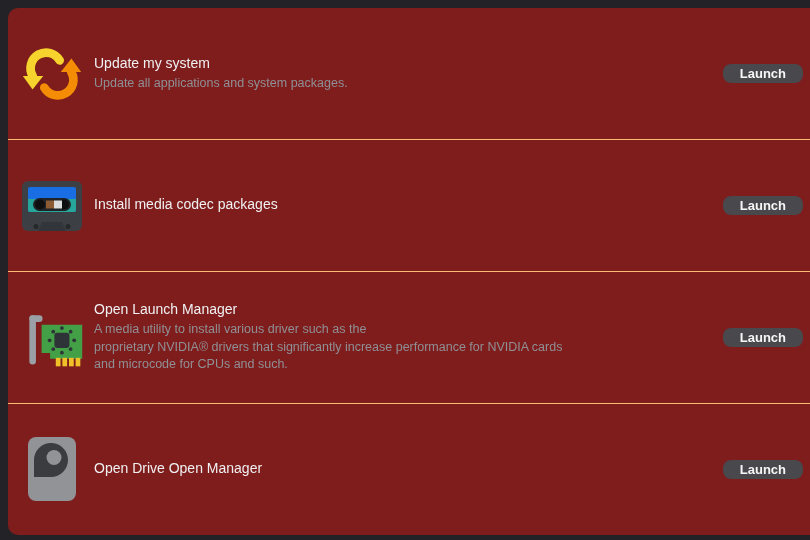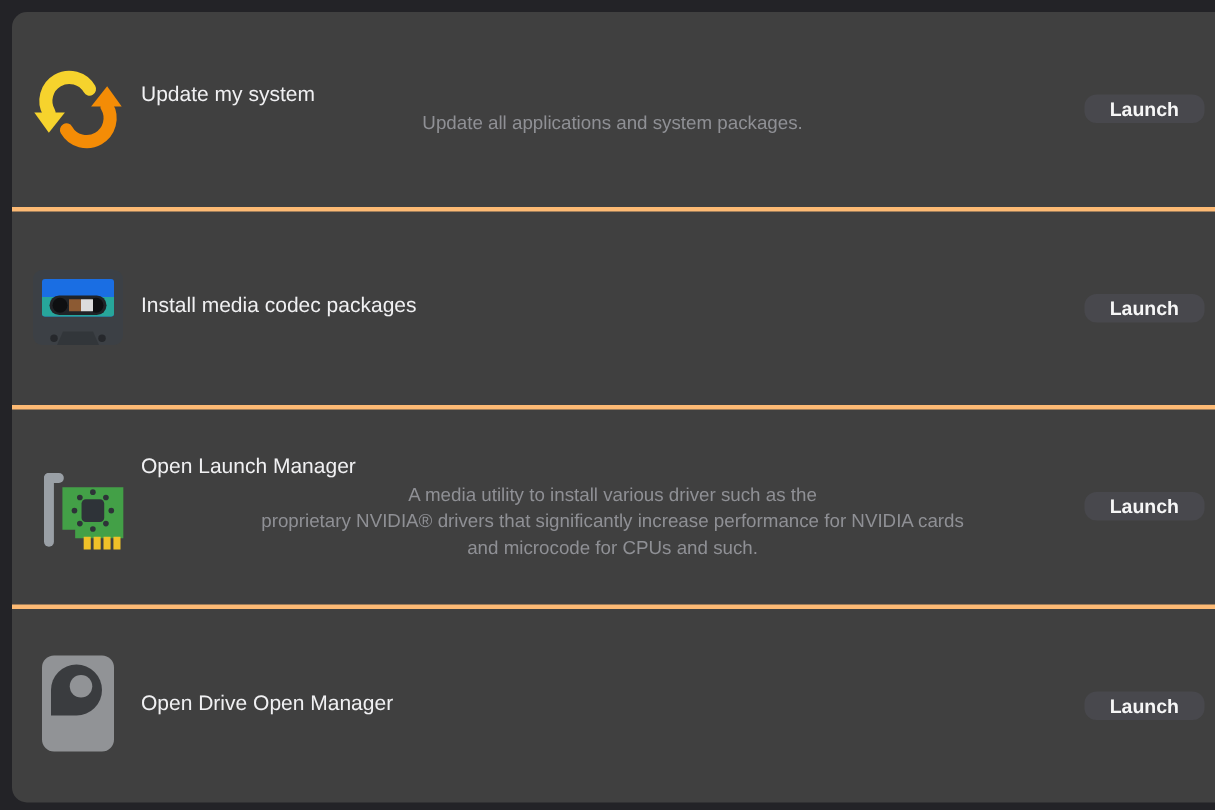--- a/index.html
+++ b/index.html
@@ -6,49 +6,48 @@
   html, body { margin: 0; padding: 0; }
   body {
     width: 810px; height: 540px;
     background: #232327;
     overflow: hidden;
     font-family: "Liberation Sans", "DejaVu Sans", sans-serif;
   }
   .card {
     position: absolute;
     left: 8px; top: 8px; right: 0; bottom: 5px;
-    background: #404040;
+    background: #7f1d1d;
     border-radius: 10px 0 0 10px;
     display: flex;
     flex-direction: column;
   }
   .task-row {
     flex: 1;
     display: flex;
     align-items: center;
     padding: 0 7px 0 10px;
     min-height: 0;
   }
-  .task-row + .task-row { border-top: 3px solid #fdba74; }
+  .task-row + .task-row { border-top: 1px solid #fdba74; }
   .icon-box {
     width: 68px; min-width: 68px;
     display: flex; align-items: center; justify-content: center;
   }
   .text-block { margin-left: 8px; flex: 1; min-width: 0; }
   .task-title {
     font-size: 14px;
     color: #f0f0f2;
     margin-bottom: 4px;
   }
   .task-desc {
     font-size: 12.5px;
     color: #8f9095;
     line-height: 1.4;
     white-space: pre-line;
-    text-align: center;
   }
   .launch-btn {
     background: #48484d;
     color: #f6f6f6;
     font-weight: bold;
     font-size: 13px;
     font-family: inherit;
     border: none;
     border-radius: 8px;
     padding: 2px 17px;

